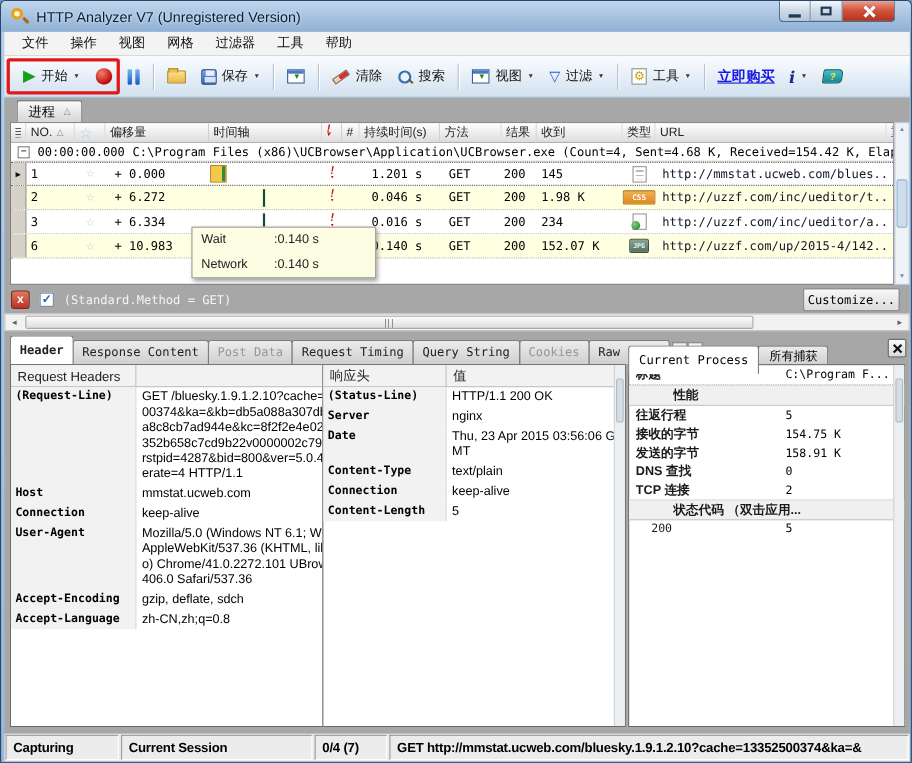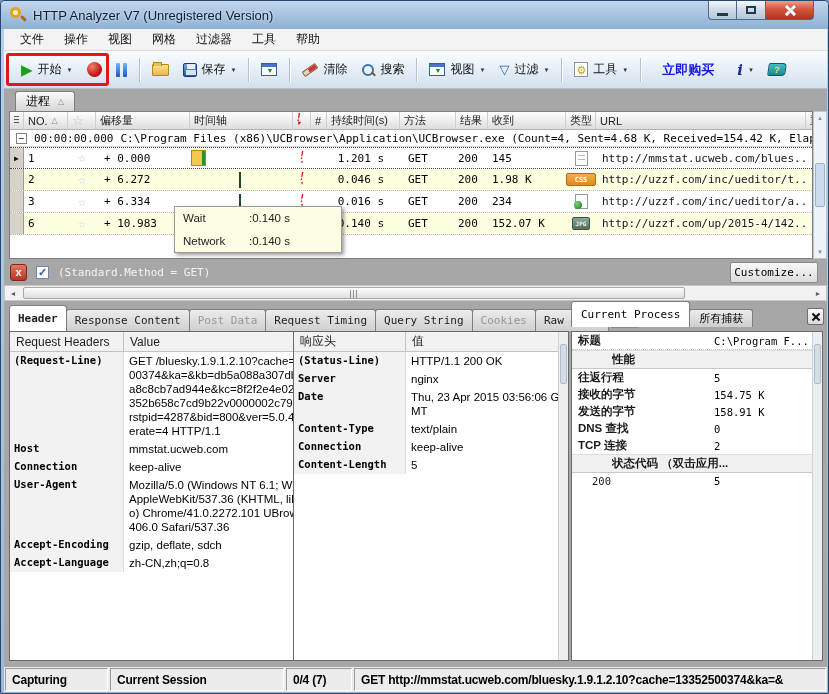--- a/index.html
+++ b/index.html
@@ -66,21 +66,21 @@
   .eraser-glyph { width:16px; height:6px; transform:rotate(-35deg); border-radius:1px;
                background:linear-gradient(90deg,#e8d0b0 40%,#d83030 40%); border:1px solid #806040; }
   .mag-glyph { width:14px; height:14px; position:relative; }
   .mag-glyph:before { content:""; position:absolute; left:1px; top:1px; width:8px; height:8px;
                border:2px solid #3a70b0; border-radius:50%; background:#eaf2fc; }
   .mag-glyph:after { content:""; position:absolute; left:10px; top:10px; width:5px; height:2px;
                background:#7a5a30; transform:rotate(45deg); }
   .funnel-glyph { color:#2858c8; font-size:13px; line-height:13px; }
   .gearsdoc-glyph { width:14px; height:15px; background:#fff; border:1px solid #909090;
                position:relative; font-size:11px; color:#c8a018; text-align:center; line-height:14px; }
-  .buy-link { font-size:13px; font-weight:bold; color:#1818e0; margin:0 16px; }
+  .buy-link { font-size:13px; font-weight:bold; color:#1818e0; text-decoration:underline; margin:0 6px; }
   .info-glyph { font-family:"DejaVu Serif","Liberation Serif",serif; font-style:italic; font-weight:bold;
                font-size:15px; color:#202890; }
   .book-glyph { width:18px; height:13px; background:linear-gradient(#40c0c8,#188890);
                border:1px solid #0a5a60; border-radius:2px 4px 4px 2px; position:relative;
                transform:skewX(-8deg); color:#ffe040; font-size:9px; font-weight:bold;
                text-align:center; line-height:12px; }
   .start-highlight { position:absolute; left:5px; top:52px; width:103px; height:33px;
                border:3px solid #e01818; border-radius:3px; pointer-events:none; z-index:5; }
 
   
@@ -201,21 +201,21 @@
   .kv-key { background:#f2f2f2; border-right:1px solid #dcdcdc; padding:2px 4px;
            font-family:"DejaVu Sans Mono","Liberation Mono",monospace; font-size:10.5px; font-weight:bold;
            white-space:nowrap; overflow:hidden; }
   .kv-val { padding:2px 5px; font-size:11.5px; line-height:14px; word-break:break-all; }
   .scroll-strip { position:absolute; right:0; top:0; bottom:0; width:10px; background:#eceff2;
            border-left:1px solid #cfd4d8; }
   .scroll-strip i { position:absolute; left:1px; top:12px; width:7px; height:40px;
            background:#d4dce4; border:1px solid #b0bcc8; border-radius:2px; }
 
   
-  .rtabs { position:absolute; left:570px; top:300px; height:26px; display:flex; align-items:flex-end; }
+  .rtabs { position:absolute; left:570px; top:313px; height:26px; display:flex; align-items:flex-start; }
   .rtab { height:18px; padding:0 9px; display:flex; align-items:center; font-size:11px;
            font-family:"DejaVu Sans Mono","Liberation Mono",monospace;
            background:linear-gradient(#ececec,#cfcfcf); border:1px solid #7e7e7e; border-bottom:none;
            border-radius:3px 3px 0 0; margin-right:-1px; }
   .rtab.active { height:26px; background:#fff; z-index:2; }
   .panel-close { position:absolute; left:806px; top:307px; width:17px; height:17px;
            background:linear-gradient(#fafafa,#dadada); border:1px solid #6e6e6e; border-radius:2px; }
   .panel-close:before,.panel-close:after { content:""; position:absolute; left:7px; top:3px;
            width:2px; height:10px; background:#111; }
   .panel-close:before { transform:rotate(45deg); } .panel-close:after { transform:rotate(-45deg); }
@@ -547,21 +547,20 @@
     <div class="dtab" style="max-width:74px;overflow:hidden;">Raw Strea</div>
     <div class="dtab-arrows">
       <span>◄</span>
       <span>►</span>
     </div>
   </div>
 
   <div class="pane pane-left">
     <div class="kv-head">
       <div>Request Headers</div>
-      <div>Value</div>
     </div>
     <div class="kv-row">
       <div class="kv-key">(Request-Line)</div>
       <div class="kv-val">GET /bluesky.1.9.1.2.10?cache=13352500374&amp;ka=&amp;kb=db5a088a307dbda55a2a8c8cb7ad944e&amp;kc=8f2f2e4e02644615c352b658c7cd9b22v0000002c7922708&amp;firstpid=4287&amp;bid=800&amp;ver=5.0.406.0&amp;operate=4 HTTP/1.1</div>
     </div>
     <div class="kv-row">
       <div class="kv-key">Host</div>
       <div class="kv-val">mmstat.ucweb.com</div>
     </div>
     <div class="kv-row">

